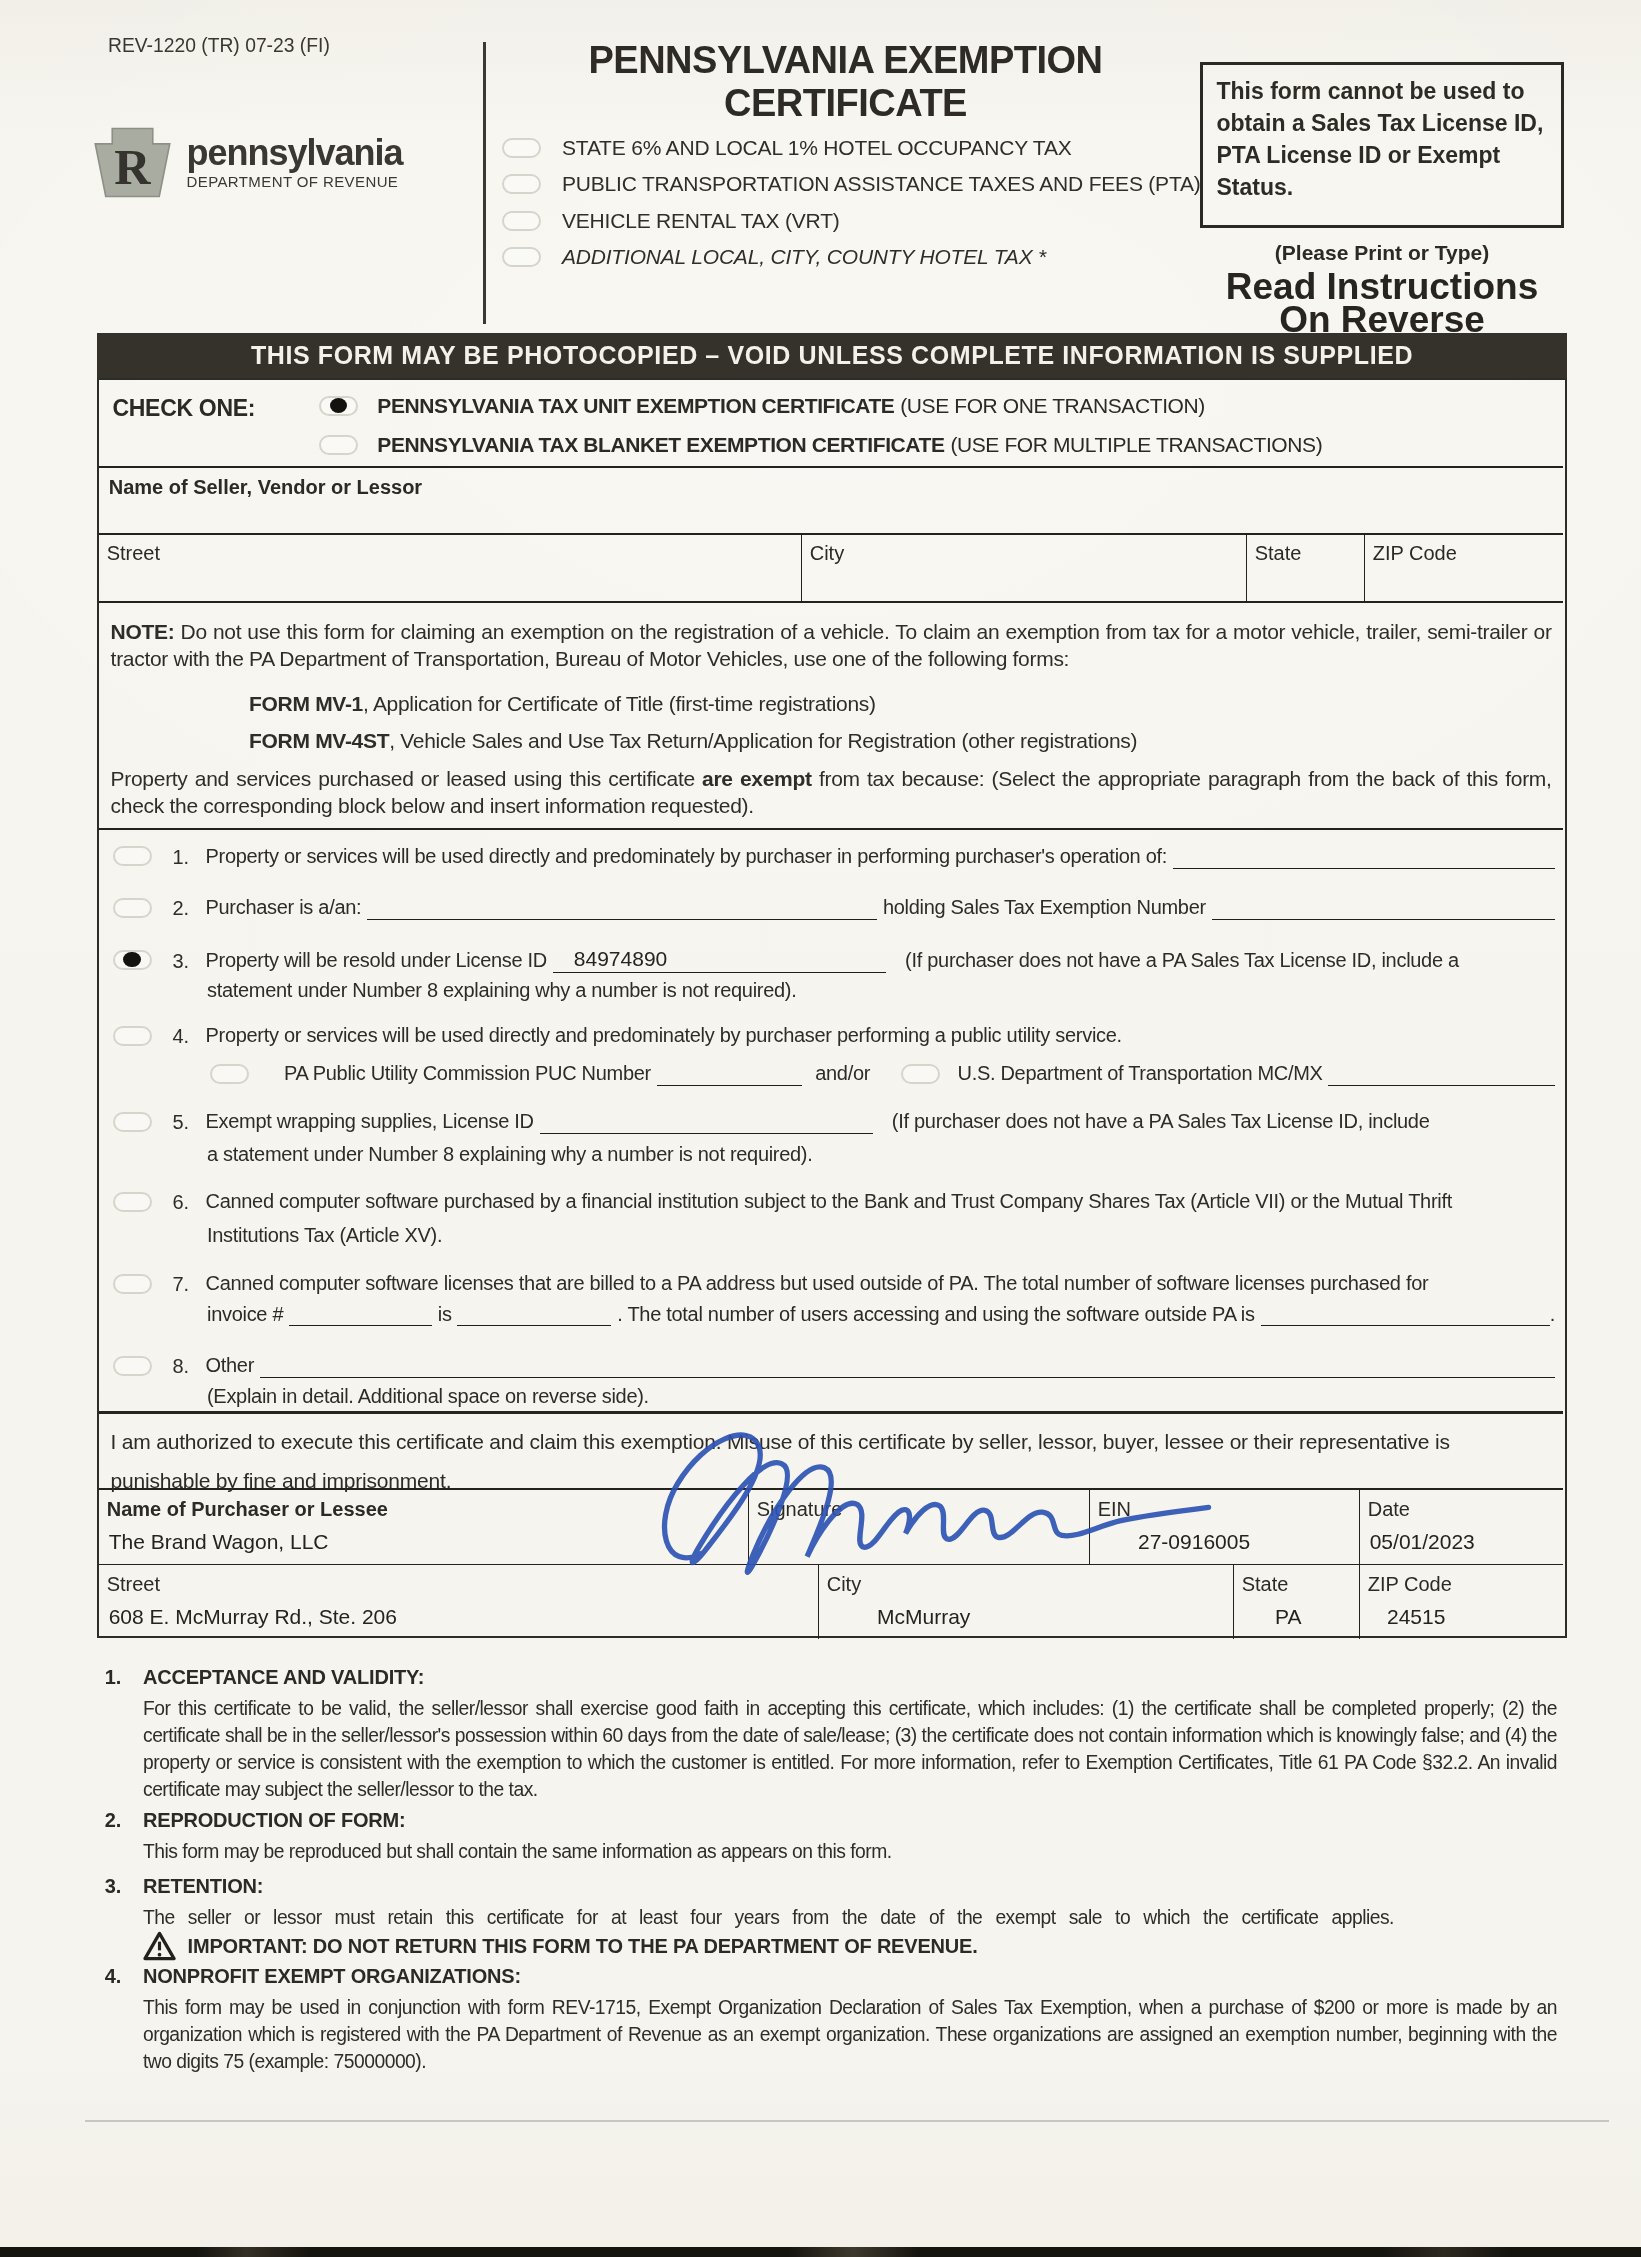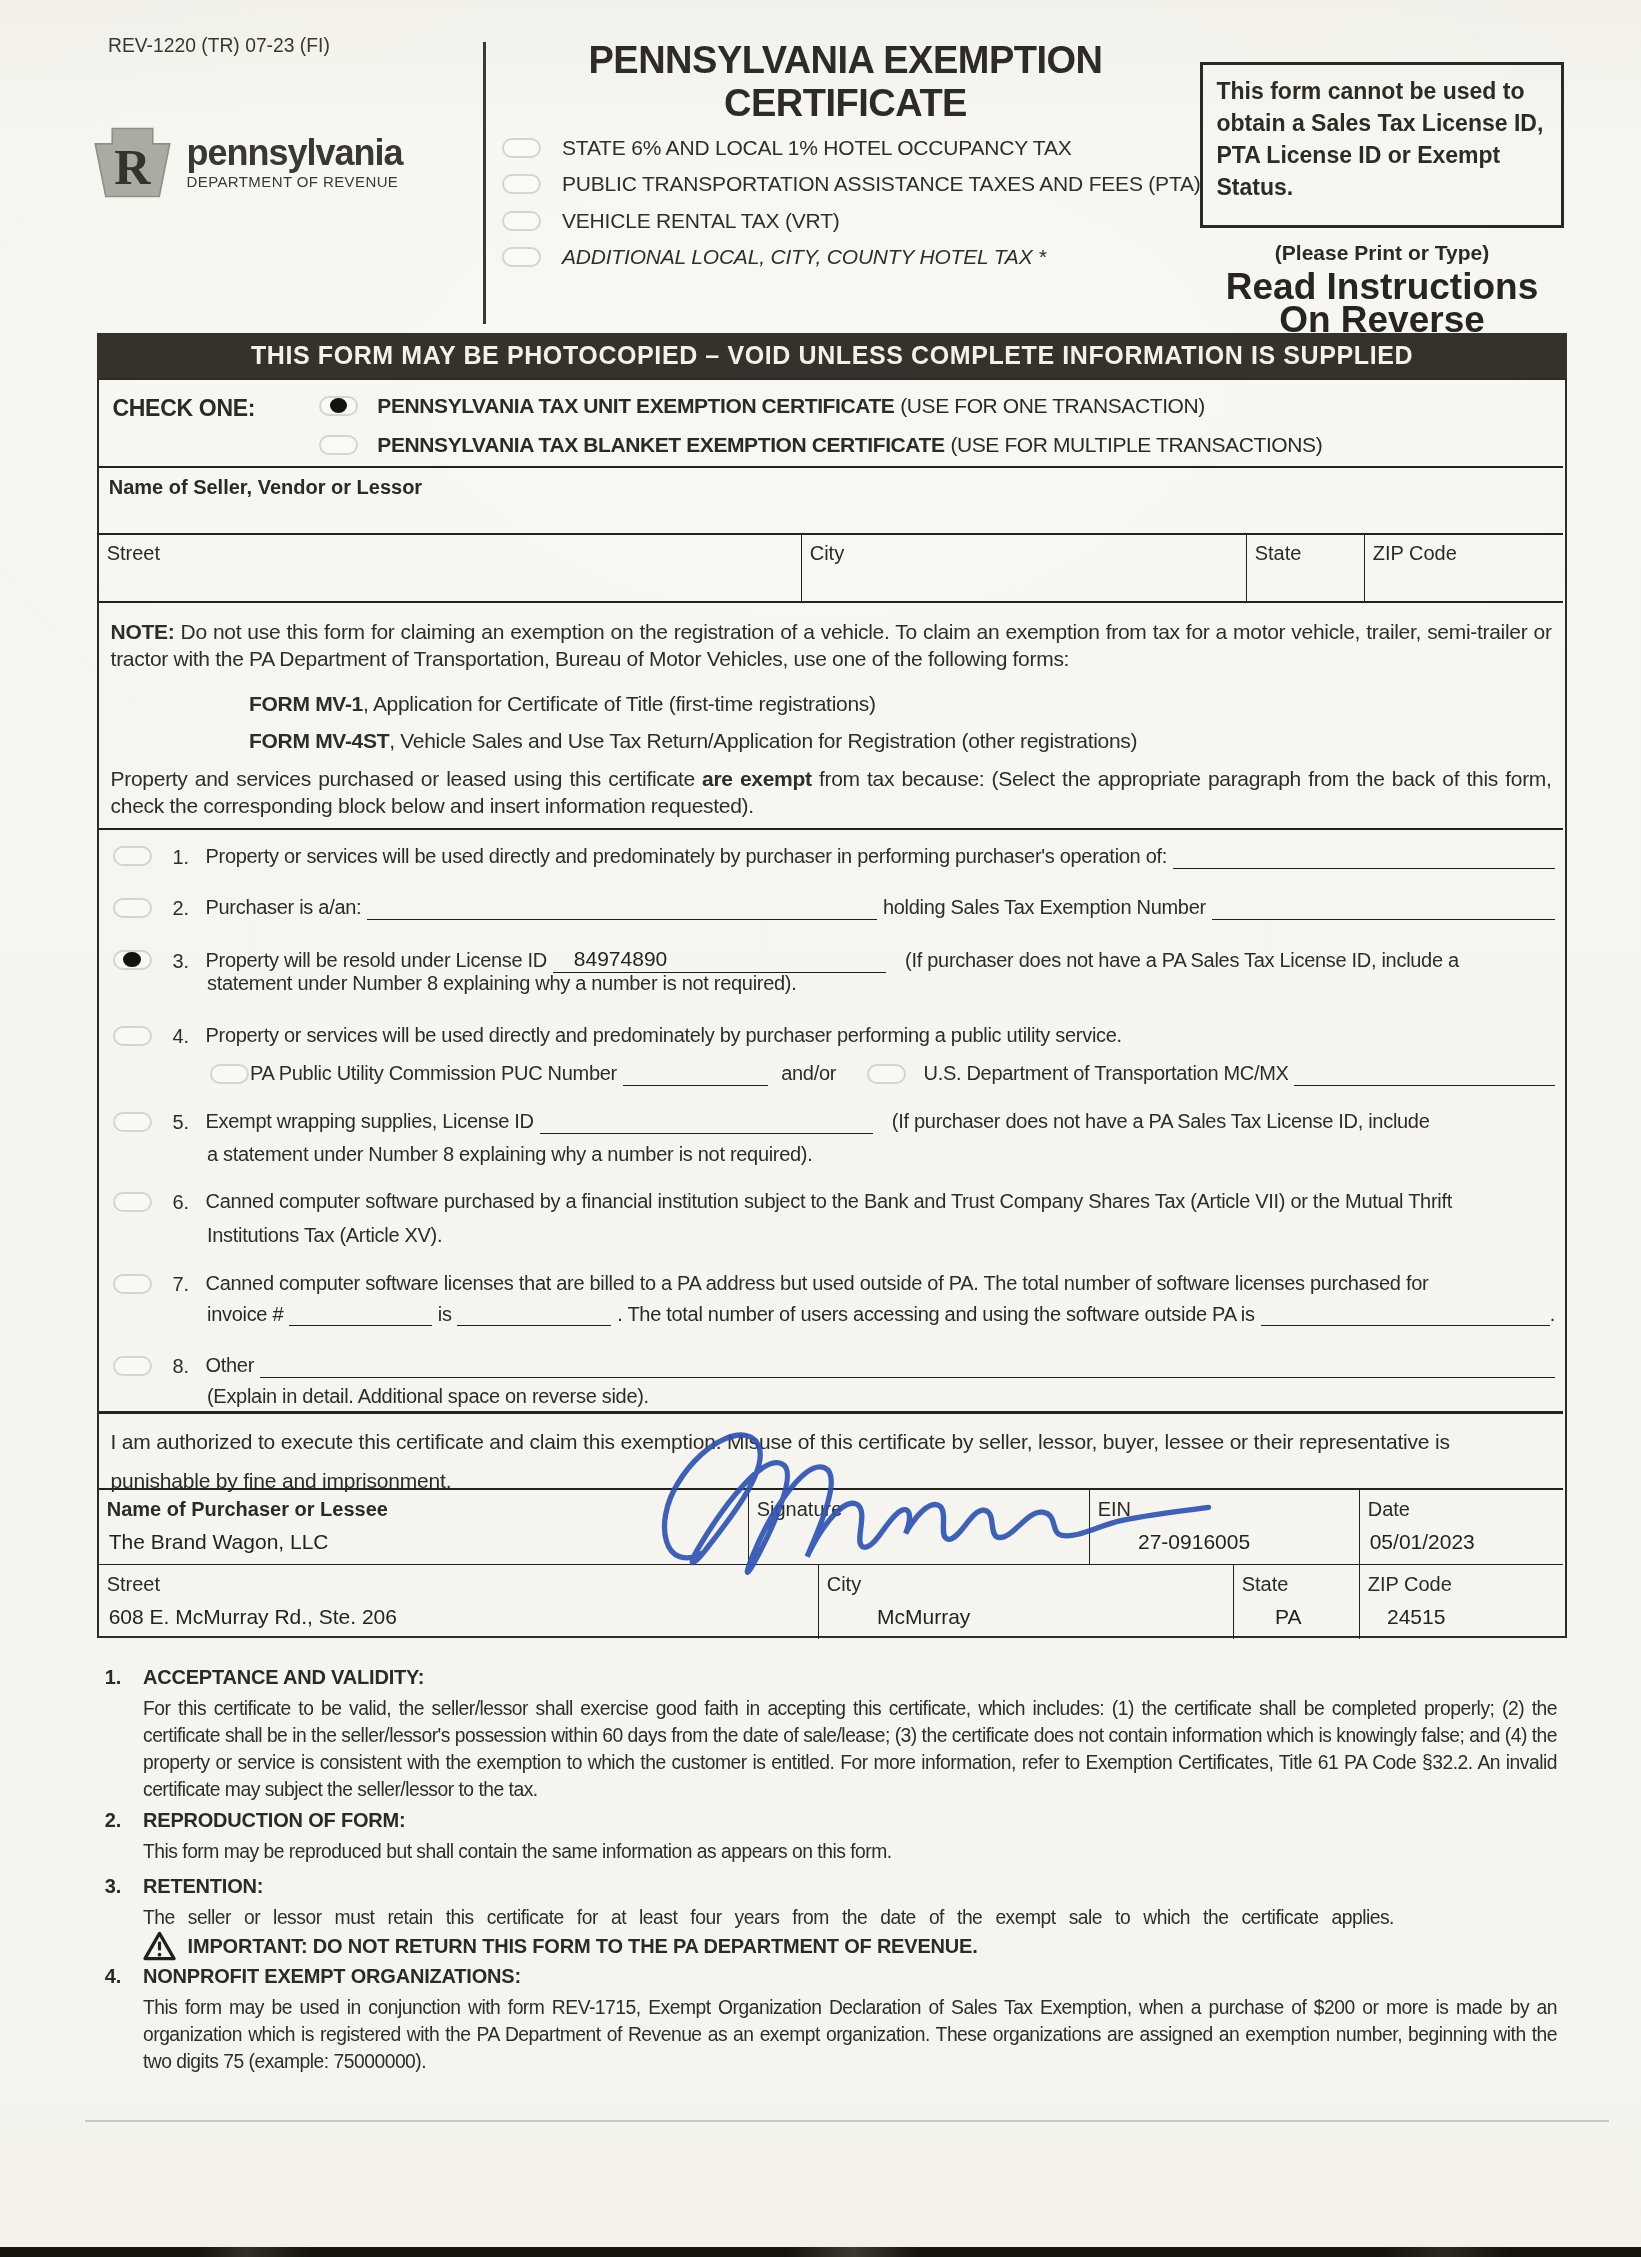--- a/index.html
+++ b/index.html
@@ -211,30 +211,30 @@
 
       <div class="irow" style="top:116px;">
         <span class="ck on"></span>
         <span class="inum">3.</span>
         <span class="itxt">Property will be resold under License ID</span>
         <span class="blank bw" style="width:333px; height:27px;">
           <span class="val">84974890</span>
         </span>
         <span class="itxt ml14">(If purchaser does not have a PA Sales Tax License ID, include a</span>
       </div>
-      <div class="icont" style="top:142px;">statement under Number 8 explaining why a number is not required).</div>
+      <div class="icont" style="top:149px;">statement under Number 8 explaining why a number is not required).</div>
 
       <div class="irow" style="top:193px;">
         <span class="ck"></span>
         <span class="inum">4.</span>
         <span class="itxt">Property or services will be used directly and predominately by purchaser performing a public utility service.</span>
       </div>
       <div class="irow" style="top:231px;">
         <span class="ck" style="margin-left:111px;"></span>
-        <span class="itxt" style="margin-left:1px;">PA Public Utility Commission PUC Number</span>
+        <span class="itxt" style="margin-left:35px;">PA Public Utility Commission PUC Number</span>
         <span class="blank bw" style="width:145px;"></span>
         <span class="itxt" style="margin-left:7.7px;">and/or</span>
         <span class="ck" style="margin-left:31px;"></span>
         <span class="itxt" style="margin-left:17.4px;">U.S. Department of Transportation MC/MX</span>
         <span class="blank bfx"></span>
       </div>
 
       <div class="irow" style="top:279px;">
         <span class="ck"></span>
         <span class="inum">5.</span>

